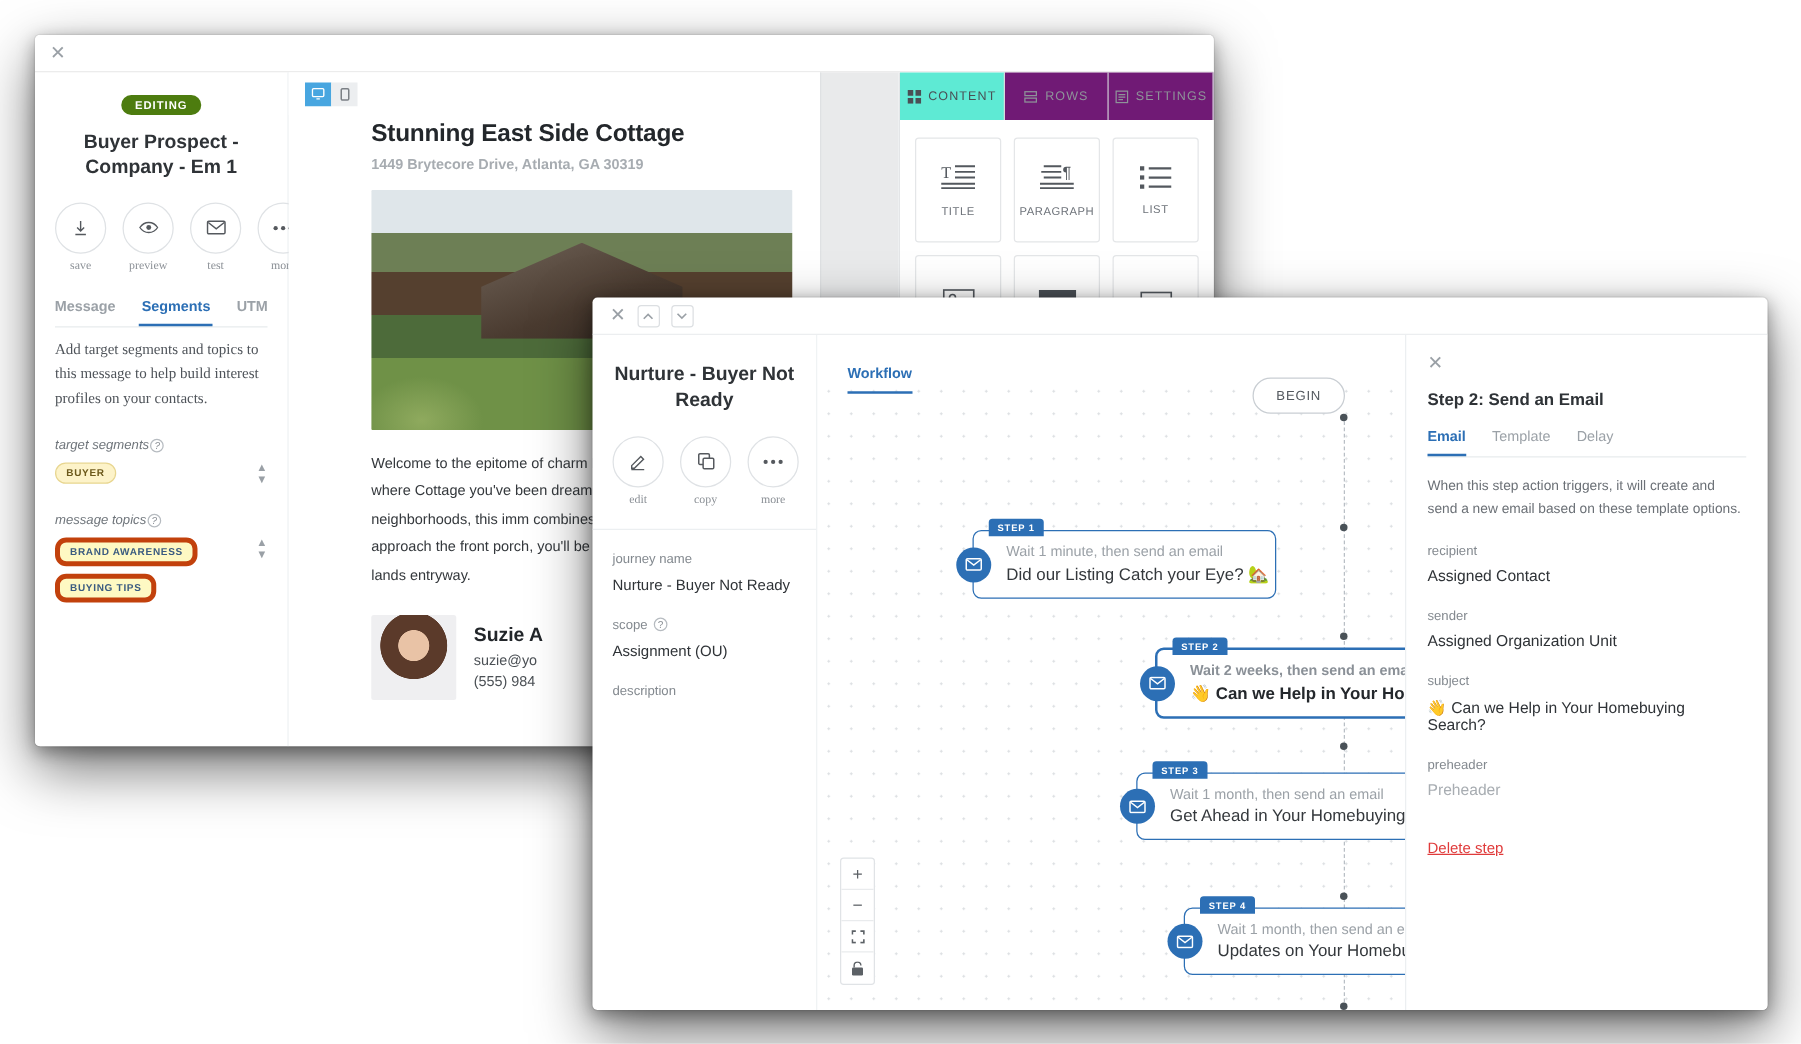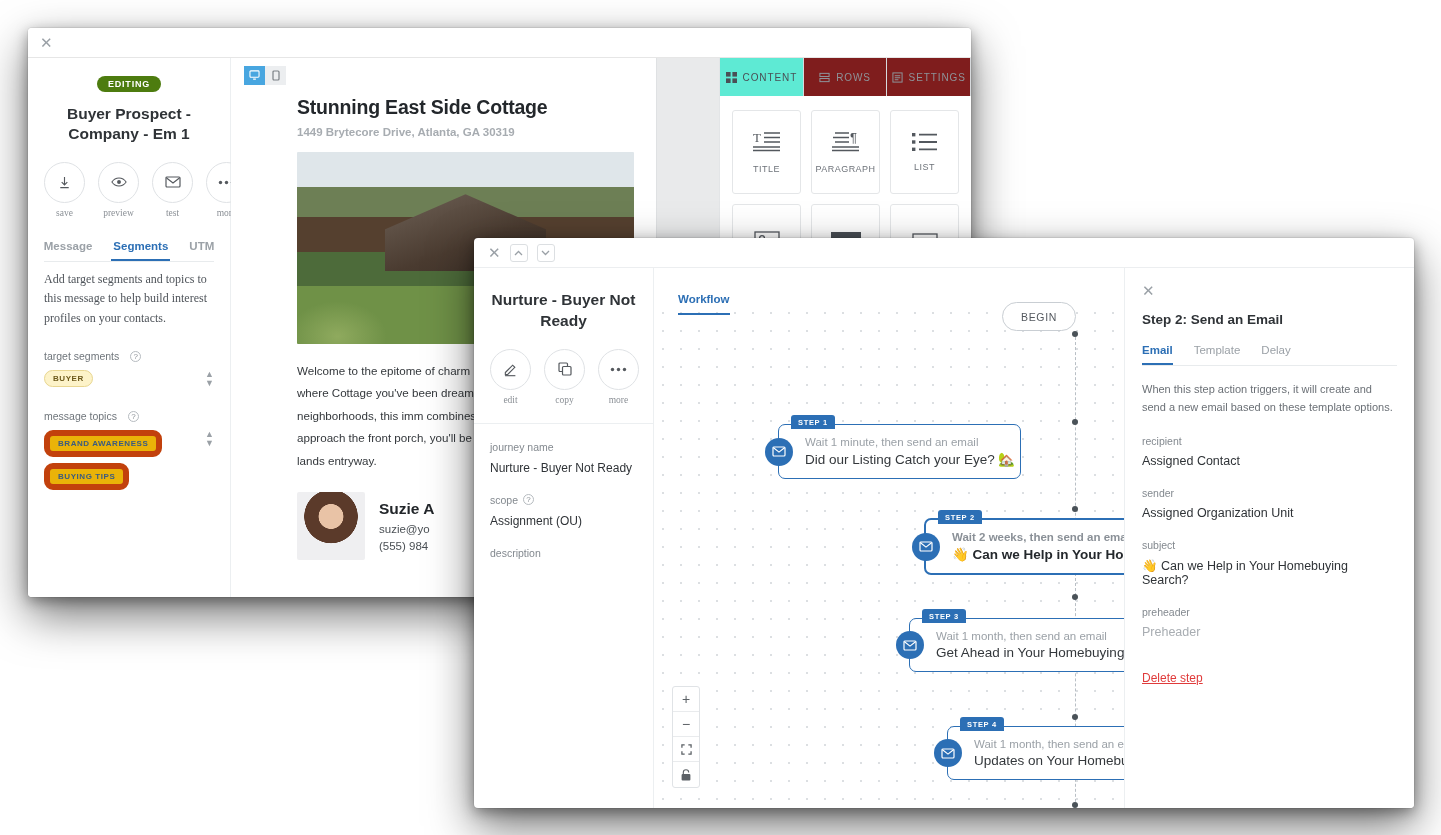--- a/index.html
+++ b/index.html
@@ -45,32 +45,32 @@
   .circ-label { font-size:9.5px; color:#8b9096; margin-top:5px; }
   .tabs-row {
     display:flex; justify-content:center; gap:17px; margin-top:18px;
     border-bottom:1px solid #e8ebed;
   }
   .tab {
     font-size:11.5px; color:#9ba1a7; padding:4px 2px 7px; cursor:pointer; font-weight:bold;
   }
   .tab.active { color:#2c6fb5; border-bottom:2.5px solid #2c6fb5; }
   .panel-desc { font-size:12px; color:#4f545a; line-height:1.62; margin-top:8px;font-family:Liberation Serif, serif; }
-  .field-label { font-size:10.5px; color:#6f757b; margin-top:22px; display:flex; align-items:center; gap:11px;}
+  .field-label { font-size:10.5px; color:#6f757b; margin-top:22px; display:flex; align-items:center; gap:1px;font-style:italic;}
   .q-icon {
     width:11px; height:11px; border-radius:50%; border:1px solid #b6bbc0; color:#8b9096;
     font-size:8px; line-height:9px; text-align:center; display:inline-block;
   }
   .chips-row { display:flex; align-items:flex-start; justify-content:space-between; margin-top:8px; }
   .chips { display:flex; flex-direction:column; gap:6px; align-items:flex-start; }
   .chip {
     font-size:8px; font-weight:bold; letter-spacing:.07em; padding:3px 8px; border-radius:9px;
   }
   .chip.yellow { background:#fdf3c9; border:1px solid #e8d690; color:#6d5a1c; }
-  .chip.blue { background:#eab308; border:6px solid #c2410c; color:#3a5b80; }
+  .chip.blue { background:#fef9c3; border:4px solid #c2410c; color:#3a5b80; }
   .stepper { color:#9aa0a6; font-size:9px; line-height:1.0; text-align:center; }
 
   
   .mail-col { width:425px; background:#fff; position:relative; }
   .device-bar { height:34px; display:flex; align-items:center; padding-left:13px; background:#fff; }
   .dev-btn {
     width:21px; height:19px; display:flex; align-items:center; justify-content:center;
     background:#eceef0; color:#7b8085;
   }
   .dev-btn.on { background:#48a6e0; color:#fff; }
@@ -98,21 +98,21 @@
   }
   .sig-name { font-size:15.5px; font-weight:bold; color:#22262a; }
   .sig-line { font-size:11.5px; color:#4b5055; margin-top:5px; }
   .mail-gutter { width:63px; background:#e9eaeb; border-left:1px solid #dfe1e3; }
 
   
   .tool-panel { width:252px; background:#fff; border-left:1px solid #e3e5e7; }
   .tool-tabs { display:flex; height:38px; }
   .tool-tab {
     flex:1; display:flex; align-items:center; justify-content:center; gap:6px;
-    font-size:10px; letter-spacing:.09em; color:#8e9399; background:#7f1d1d;
+    font-size:10px; letter-spacing:.09em; color:#8e9399; background:#701a75;
     border-right:1px solid #d7dadd; cursor:pointer;
   }
   .tool-tab.active { background:#5eead4; color:#4a4f55; }
   .tiles { display:grid; grid-template-columns:repeat(3,1fr); gap:10px; padding:14px 12px; }
   .tile {
     border:1px solid #e4e6e8; border-radius:3px; height:84px;
     display:flex; flex-direction:column; align-items:center; justify-content:center;
     gap:9px; color:#53585e; cursor:pointer; background:#fff;
   }
   .tile-label { font-size:9px; letter-spacing:.05em; color:#6e737a; text-align:center; line-height:1.2; }

